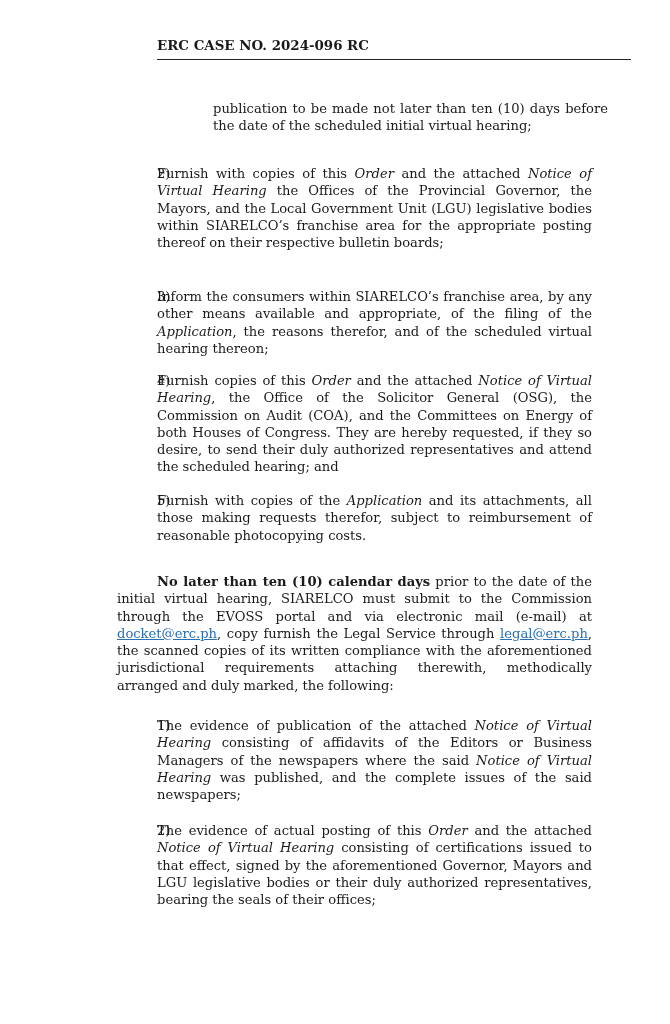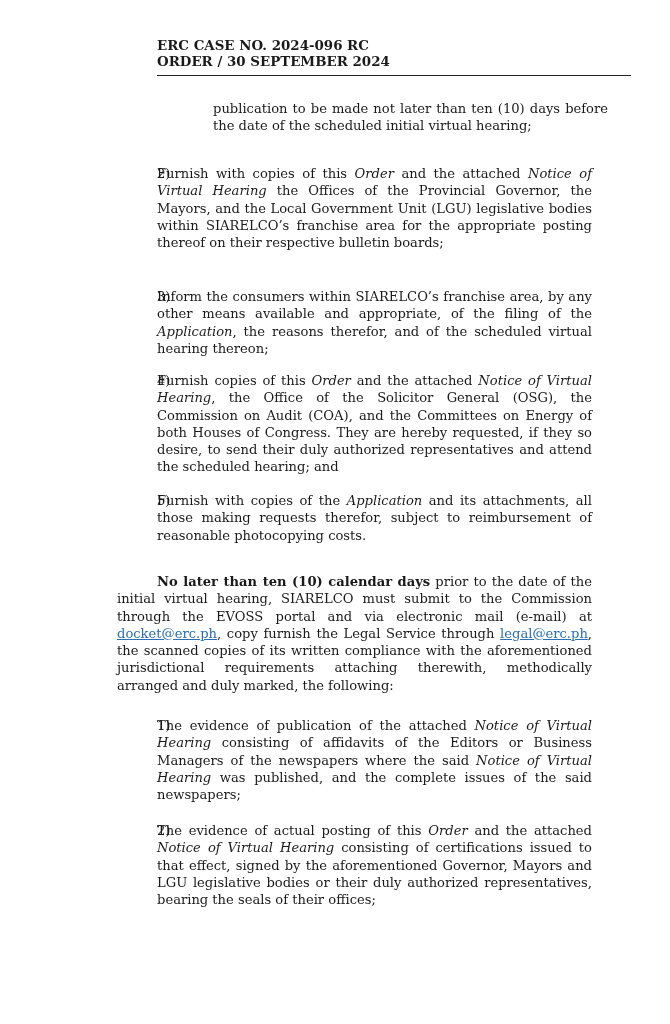--- a/index.html
+++ b/index.html
@@ -16,21 +16,20 @@
   .item .txt { }
   .para { position: absolute; left: 117px; top: 573px; width: 475px; text-indent: 40px; }
   .para a { color: #2a6fb0; text-decoration: underline; }
   i { font-style: italic; }
 </style>
 </head>
 <body>
 
 <div class="header">
   <div>ERC CASE NO. 2024-096 RC</div>
-  <div>ORDER / 30 SEPTEMBER 2024</div>
 </div>
 
 <div class="cont body-text">publication to be made not later than ten (10) days before the date of the scheduled initial virtual hearing;</div>
 
 <div class="item body-text" style="top:165px">
   <span class="num">2)</span>
   <div class="txt">Furnish with copies of this <i>Order</i> and the attached <i>Notice of Virtual Hearing</i> the Offices of the Provincial Governor, the Mayors, and the Local Government Unit (LGU) legislative bodies within SIARELCO’s franchise area for the appropriate posting thereof on their respective bulletin boards;</div>
 </div>
 
 <div class="item body-text" style="top:288px">

